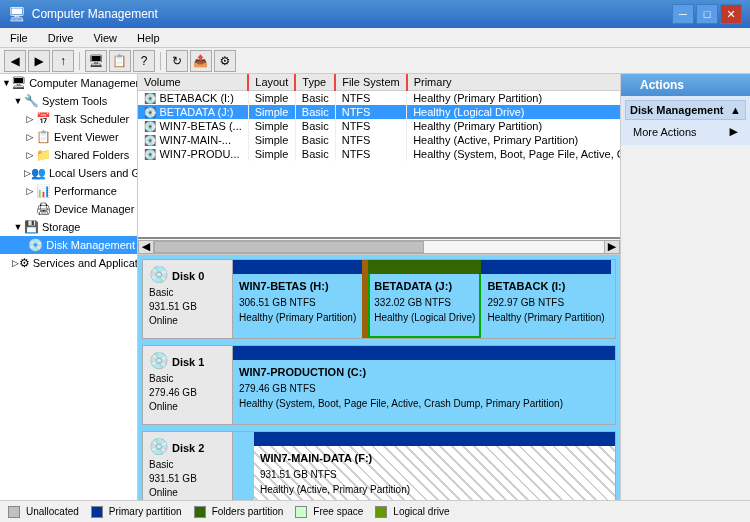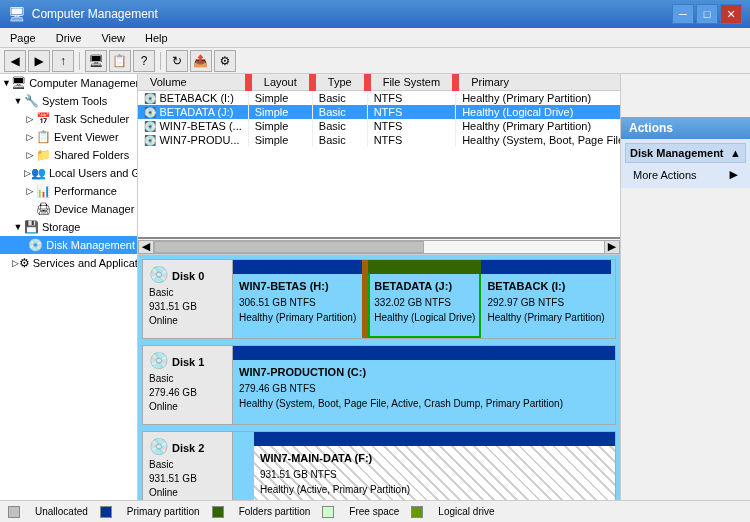--- a/index.html
+++ b/index.html
@@ -97,23 +97,23 @@
     #disk-table {
       width: 100%;
       border-collapse: collapse;
       font-size: 11px;
     }
     #disk-table thead tr {
       background: #e8e8e8;
       border-bottom: 1px solid #ccc;
     }
     #disk-table th {
-      padding: 2px 12px;
+      padding: 2px 6px;
       text-align: left;
-      border-right: 7px solid #ef4444;
+      border-right: 2px solid #ef4444;
       font-weight: normal;
       white-space: nowrap;
     }
     #disk-table td {
       padding: 1px 6px;
       border-right: 1px solid #eee;
       white-space: nowrap;
     }
     #disk-table tr.selected { background: #3399ff; color: white; }
     .vol-icon { font-size: 10px; margin-right: 3px; }
@@ -177,24 +177,23 @@
     #right-panel {
       width: 130px;
       background: #f0f0f0;
       border-left: 1px solid #ccc;
       display: flex;
       flex-direction: column;
     }
     #actions-header {
       background: linear-gradient(to bottom, #6baee8, #4a8fd4);
       color: white;
-      padding: 4px 8px;
+      padding: 4px 19px;
       font-weight: bold;
       font-size: 12px;
-      margin-top: 43px;
     }
     #actions-section {
       background: #dce8f8;
       padding: 4px;
     }
     .actions-title {
       display: flex;
       align-items: center;
       justify-content: space-between;
       padding: 3px 4px;
@@ -220,21 +219,21 @@
       border-top: 1px solid #ccc;
       display: flex;
       align-items: center;
       padding: 0 8px;
       font-size: 10px;
       gap: 12px;
     }
     .legend-item {
       display: flex;
       align-items: center;
-      gap: 15px;
+      gap: 6px;
       text-align: right;
     }
     .legend-box {
       width: 12px;
       height: 12px;
       border: 1px solid #888;
     }
 
     
     ::-webkit-scrollbar { width: 16px; height: 16px; }
@@ -248,21 +247,21 @@
   <span class="title-icon">🖥</span>
   <span class="title-text">Computer Management</span>
   <div class="win-buttons">
     <div class="win-btn">─</div>
     <div class="win-btn">□</div>
     <div class="win-btn close">✕</div>
   </div>
 </div>
 
 <div id="menubar">
-  <span class="menu-item">Page</span>
+  <span class="menu-item">File</span>
   <span class="menu-item">Drive</span>
   <span class="menu-item">View</span>
   <span class="menu-item">Help</span>
 </div>
 
 <div id="toolbar">
   <div class="toolbar-btn">◀</div>
   <div class="toolbar-btn">▶</div>
   <div class="toolbar-btn">↑</div>
   <div class="toolbar-sep"></div>
@@ -364,20 +363,27 @@
       <td>Healthy (Logical Drive)</td>
     </tr>
             <tr>
       <td><span class="vol-icon">💽</span>WIN7-BETAS (...</td>
       <td>Simple</td>
       <td>Basic</td>
       <td>NTFS</td>
       <td>Healthy (Primary Partition)</td>
     </tr>
             <tr>
+      <td><span class="vol-icon">💽</span>WIN7-MAIN-...</td>
+      <td>Simple</td>
+      <td>Basic</td>
+      <td>NTFS</td>
+      <td>Healthy (Active, Primary Partition)</td>
+    </tr>
+            <tr>
       <td><span class="vol-icon">💽</span>WIN7-PRODU...</td>
       <td>Simple</td>
       <td>Basic</td>
       <td>NTFS</td>
       <td>Healthy (System, Boot, Page File, Active, Crash Dump, Prim...</td>
     </tr>
           </tbody>
       </table>
     </div>
 

